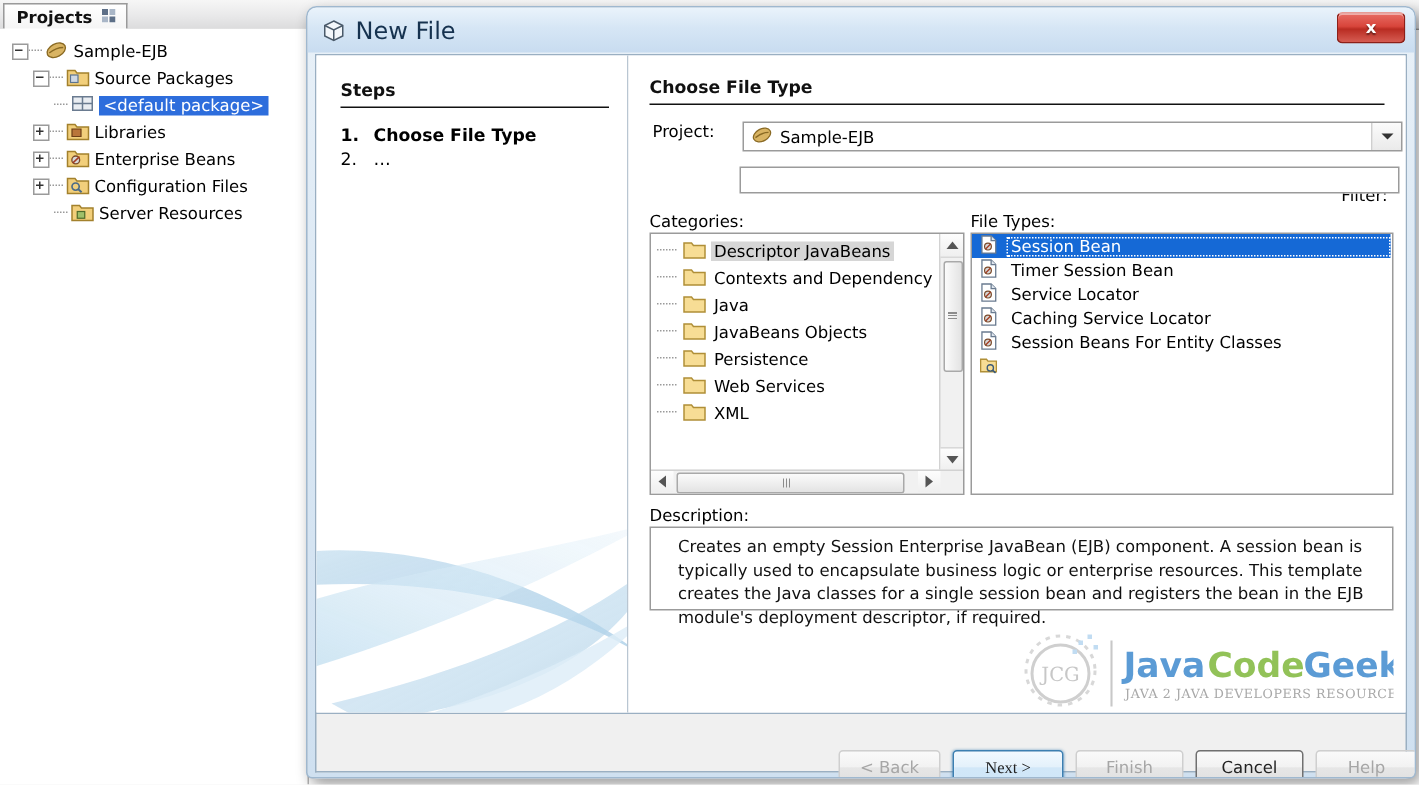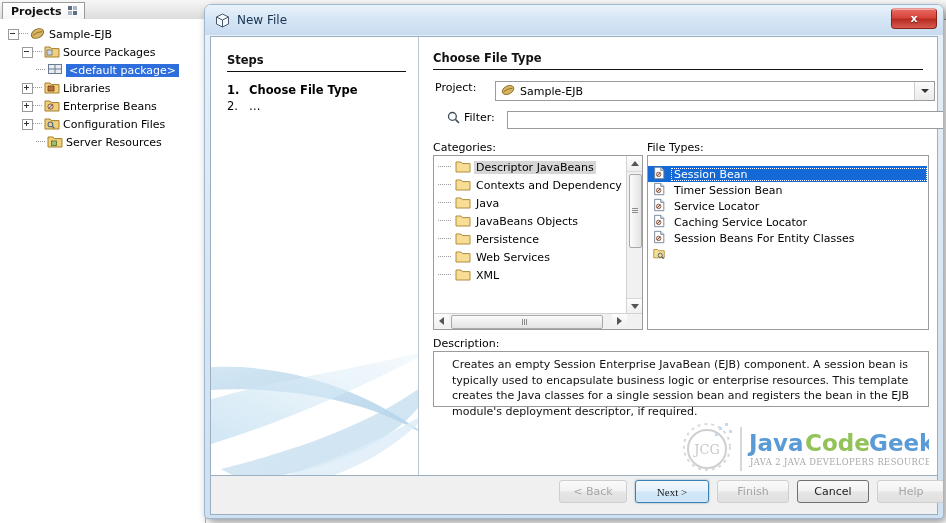--- a/index.html
+++ b/index.html
@@ -69,21 +69,21 @@
     box-sizing:border-box;
     padding:0;
     overflow:hidden;
   }
   .titlebar {
     position:relative; height:30px;
     background: linear-gradient(to bottom,#eaf3fb 0%, #d6e6f5 45%, #c8dcf0 100%);
     display:flex; align-items:center; padding-left:10px;
   }
   .title-icon { width:15px; height:15px; margin-right:7px; }
-  .title-text { font-size:12px; color:#16324f; }
+  .title-text { font-size:16px; color:#16324f; }
   .close-btn {
     position:absolute; right:6px; top:3px; width:44px; height:19px;
     border-radius:4px;
     background: linear-gradient(to bottom,#e76b63 0%, #d8453b 45%, #b92c22 55%, #d65c52 100%);
     border:1px solid #8d2019; border-top-color:#e79a94;
     display:flex; align-items:center; justify-content:center;
     color:#fff; font-size:11px; font-weight:bold;
     text-shadow:0 1px 1px rgba(0,0,0,.45);
     box-shadow: inset 0 1px 0 rgba(255,255,255,.45);
   }
@@ -121,21 +121,21 @@
     display:flex; align-items:center; box-sizing:border-box;
   }
   .combo-text { display:flex; align-items:center; gap:5px; padding-left:5px; font-size:11px; flex:1; }
   .combo-arrow {
     width:19px; height:18px; border-left:1px solid #cfcfcf;
     background: linear-gradient(to bottom,#fbfbfb,#eaeaea);
     display:flex; align-items:center; justify-content:center;
   }
   .caret-dn { width:0;height:0;border-left:4px solid transparent;border-right:4px solid transparent;border-top:4px solid #333; }
 
-  .row-filter { position:absolute; left:28px; top:74px; width:492px; display:flex; align-items:flex-end; }
+  .row-filter { position:absolute; left:14px; top:74px; width:492px; display:flex; align-items:flex-end;flex-direction:column; }
   .filter-input {
     position:absolute; left:60px; top:0; width:440px; height:18px;
     background:#fff; border:1px solid #9b9b9b; box-sizing:border-box;
   }
   .mag { width:13px;height:13px;margin-right:4px; }
 
   .lbl-cat { position:absolute; left:14px; top:104px; font-size:11px; }
   .lbl-ft  { position:absolute; left:228px; top:104px; font-size:11px; }
 
   .cat-box {
@@ -170,21 +170,21 @@
     background:linear-gradient(to bottom,#fbfbfb,#e3e3e3); border:1px solid #a9a9a9; border-radius:2px; }
   .hthumb .grip { position:absolute; left:70px; top:3px; width:6px; height:6px;
     background:repeating-linear-gradient(to right,#8c8c8c 0 1px,transparent 1px 2px); }
   .arrow-u { width:0;height:0;border-left:4px solid transparent;border-right:4px solid transparent;border-bottom:5px solid #555; }
   .arrow-d { width:0;height:0;border-left:4px solid transparent;border-right:4px solid transparent;border-top:5px solid #555; }
   .arrow-l { width:0;height:0;border-top:4px solid transparent;border-bottom:4px solid transparent;border-right:5px solid #555; }
   .arrow-r { width:0;height:0;border-top:4px solid transparent;border-bottom:4px solid transparent;border-left:5px solid #555; }
 
   .ft-box {
     position:absolute; left:228px; top:118px; width:282px; height:175px;
-    background:#fff; border:1px solid #9b9b9b; box-sizing:border-box; overflow:hidden; padding-top:10px;
+    background:#fff; border:1px solid #9b9b9b; box-sizing:border-box; overflow:hidden; padding-top:0;
   }
   .ft-row { display:flex; align-items:center; height:16px; font-size:11px; padding-left:2px; }
   .ft-row .lab { padding:0 3px; }
   .ft-row.sel .lab { background:#1569d6; color:#fff; outline:1px dotted #fff; outline-offset:-1px; width:100%; }
   .ft-row.sel { background:#1569d6; margin-right:1px; }
 
   .lbl-desc { position:absolute; left:14px; top:300px; font-size:11px; }
   .desc-box {
     position:absolute; left:14px; top:314px; width:496px; height:56px;
     background:#fff; border:1px solid #9b9b9b; box-sizing:border-box;
@@ -193,21 +193,21 @@
 
   
   .watermark { position:absolute; right:8px; bottom:-4px; width:258px; height:58px; }
 
   
   .dlg-footer {
     position:absolute; left:5px; top:471px; width:728px; height:39px;
     background:#f0f0f0; border:1px solid #9aafc2; border-top:none; box-sizing:border-box;
   }
   .btn {
-    position:absolute; top:4px; height:23px; box-sizing:border-box;
+    position:absolute; top:24px; height:23px; box-sizing:border-box;
     background: linear-gradient(to bottom,#fafafa 0%,#f2f2f2 48%,#e6e6e6 52%,#e0e0e0 100%);
     border:1px solid #b5b5b5; border-radius:3px;
     font-size:11px; color:#222;
     display:flex; align-items:center; justify-content:center;
   }
   .btn.disabled { color:#a6a6a6; border-color:#cfcfcf; }
   .btn.default {
     border:1px solid #3c7fb1;
     background: linear-gradient(to bottom,#f2f9ff 0%,#e4f1fb 48%,#d1e7f8 52%,#cfe6f8 100%);
     box-shadow: 0 0 2px rgba(60,127,177,.7), inset 0 0 1px #fff;

